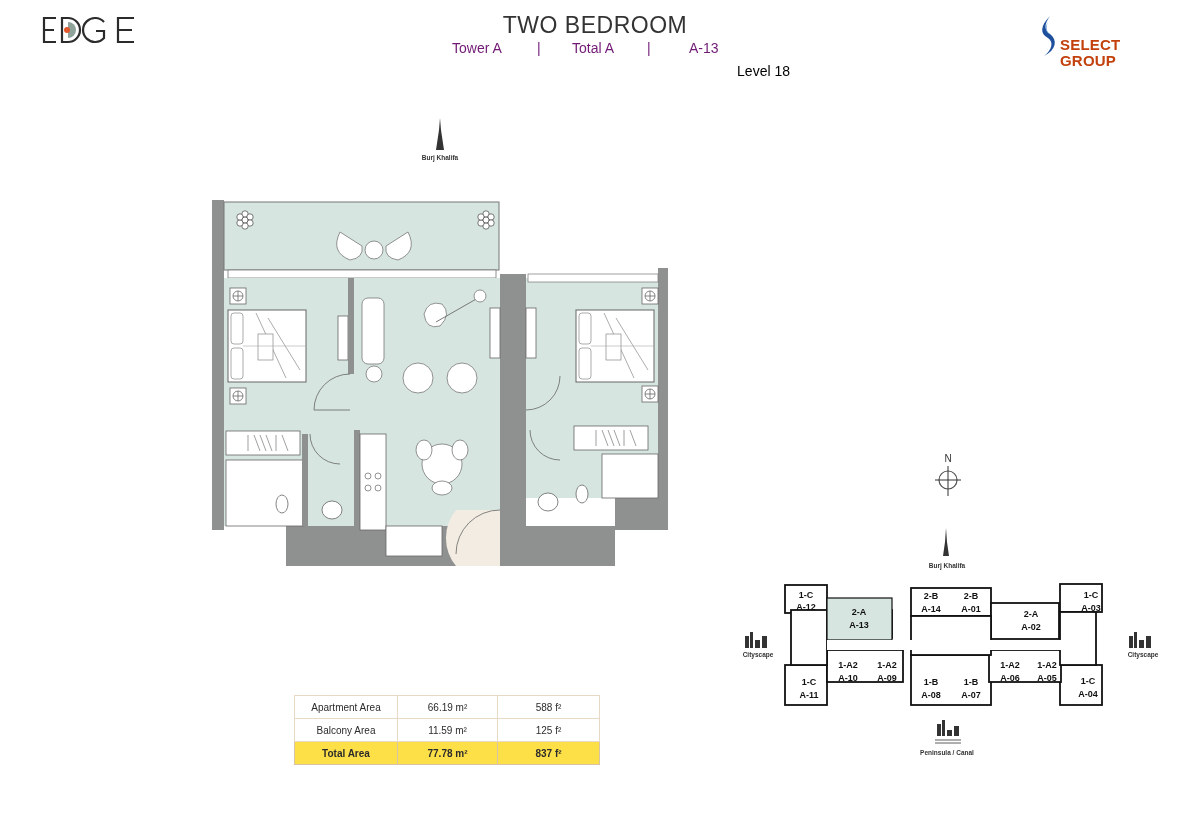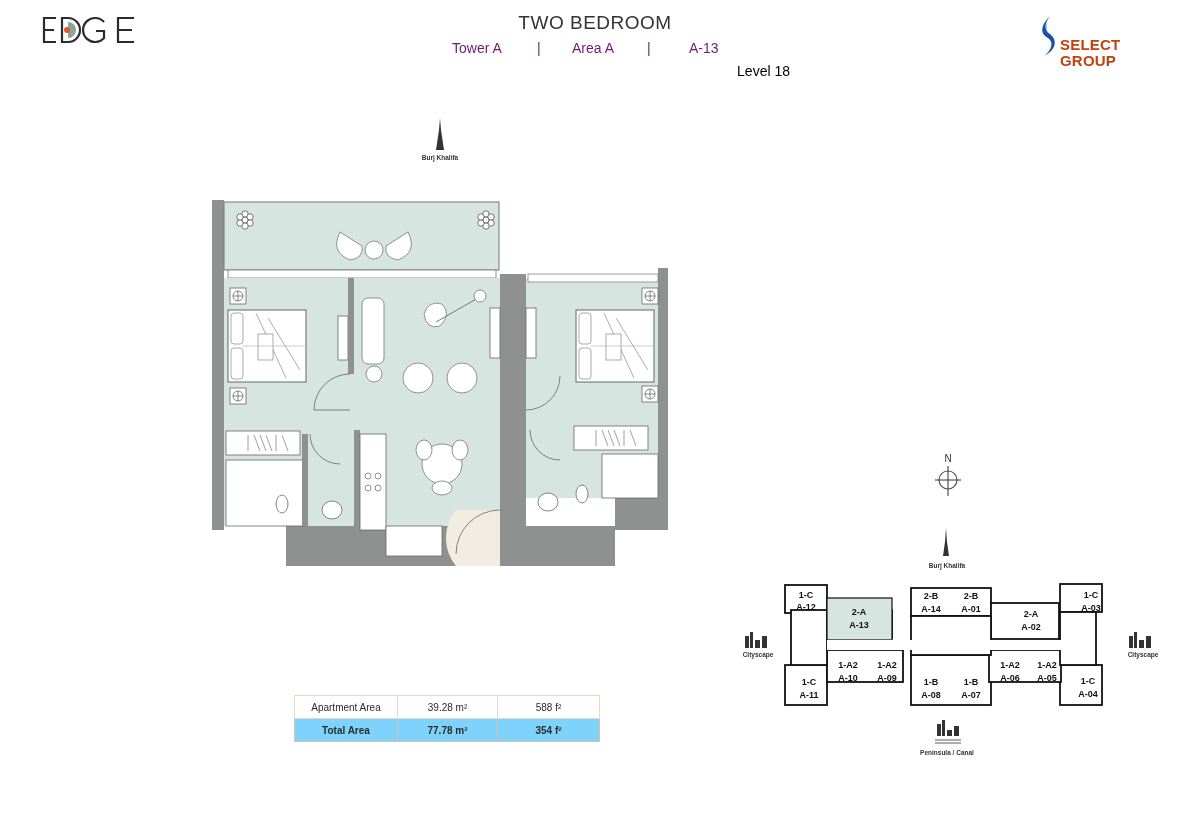--- a/index.html
+++ b/index.html
@@ -1,37 +1,37 @@
 <!DOCTYPE html>
 <html><head>
 <meta charset="utf-8">
 <style>
   html, body { margin:0; padding:0; background:#ffffff; }
   body { width:1200px; height:813px; position:relative; overflow:hidden; font-family:"Liberation Sans", sans-serif; color:#2b2b2b; }
   .abs { position:absolute; }
   
   .logo-edge { left:40px; top:14px; width:100px; height:32px; }
-  .title { left:400px; top:12px; width:390px; text-align:center; font-size:19px; letter-spacing:0.5px; color:#333; }
+  .title { left:400px; top:12px; width:390px; text-align:center; font-size:23px; letter-spacing:0.5px; color:#333; }
   .subline { left:420px; top:40px; width:360px; height:18px; font-size:14px; color:#701a75; }
   .subline span { position:absolute; top:0; }
   .level { left:400px; top:63px; width:390px; text-align:right; font-size:14px; color:#000000; }
   .logo-select { left:1038px; top:14px; width:120px; height:46px; }
   .select-text { position:absolute; left:22px; top:4px; font-size:15px; line-height:16px; font-weight:bold; color:#c2410c; letter-spacing:0.2px;margin-top:19px; }
   
   .burj-top { left:425px; top:118px; width:30px; height:46px; text-align:center; }
   .burj-top .lbl { font-size:6.5px; font-weight:bold; color:#333; position:absolute; left:-6px; top:36px; width:42px; text-align:center; }
   
   .plan { left:210px; top:198px; width:470px; height:370px; }
   
   .area-table { left:294px; top:695px; border-collapse:collapse; font-size:10px;border-radius:21px; }
   .area-table td { border:1px solid #e7d9c5; height:22px; text-align:center; padding:0; }
   .area-table td.c1 { width:102px; }
   .area-table td.c2 { width:99px; }
   .area-table td.c3 { width:101px; }
-  .area-table tr.total td { background:#7dd3fc; font-weight:bold; border-color:#d6c3a8; }
+  .area-table tr.total td { background:#fde047; font-weight:bold; border-color:#d6c3a8; }
   
   .keyplan { left:725px; top:450px; width:475px; height:320px; }
 </style>
 </head>
 <body>
 
 <div class="abs logo-edge">
   <svg width="100" height="32" viewBox="0 0 100 32">
     <g fill="none" stroke="#2b2b2b" stroke-width="2.2">
       <path d="M16 4 H4 V28 H16 M4 16 H14"></path>
@@ -41,21 +41,21 @@
     </g>
     <path d="M28 8 A8 8 0 0 1 28 24 Z" fill="#8fa39a"></path>
     <circle cx="27" cy="16" r="3" fill="#e2572b"></circle>
   </svg>
 </div>
 
 <div class="abs title">TWO BEDROOM</div>
 <div class="abs subline">
   <span style="left:32px">Tower A</span>
   <span style="left:117px">|</span>
-  <span style="left:152px">Area A</span>
+  <span style="left:152px">Total A</span>
   <span style="left:227px">|</span>
   <span style="left:269px">A-13</span>
 </div>
 <div class="abs level">Level 18</div>
 
 <div class="abs logo-select">
   <svg width="20" height="44" viewBox="0 0 20 44" style="position:absolute;left:0;top:0">
     <path d="M12 2 C2 12 2 20 10 24 C16 28 14 36 6 42 C18 36 20 26 12 20 C6 16 6 10 12 2 Z" fill="#1d4f9c"></path>
     <path d="M10 8 C6 14 8 18 12 21 C8 17 8 13 10 8 Z" fill="#6aa0dc"></path>
   </svg>
@@ -175,27 +175,32 @@
     <path d="M320 232 A30 30 0 0 0 350 262" fill="none" stroke="#666" stroke-width="0.8"></path>
     <ellipse cx="338" cy="304" rx="10" ry="9" fill="#fff" stroke="#666" stroke-width="0.8"></ellipse>
     <ellipse cx="372" cy="296" rx="6" ry="9" fill="#fff" stroke="#666" stroke-width="0.8"></ellipse>
   </svg>
 </div>
 
 <table class="abs area-table">
   <tbody>
       <tr>
     <td class="c1">Apartment Area</td>
-    <td class="c2">39.28 m²</td>
+    <td class="c2">66.19 m²</td>
     <td class="c3">588 f²</td>
+  </tr>
+  <tr>
+    <td class="c1">Balcony Area</td>
+    <td class="c2">11.59 m²</td>
+    <td class="c3">125 f²</td>
   </tr>
   <tr class="total">
     <td class="c1">Total Area</td>
     <td class="c2">77.78 m²</td>
-    <td class="c3">354 f²</td>
+    <td class="c3">837 f²</td>
   </tr>
 </tbody>
   </table>
 
 <div class="abs keyplan">
   <svg width="475" height="320" viewBox="0 0 475 320" font-family="Liberation Sans, sans-serif">
 
     <g>
       <text x="223" y="12" font-size="10" text-anchor="middle" fill="#333">N</text>
       <circle cx="223" cy="30" r="9" fill="none" stroke="#555" stroke-width="1.2"></circle>

